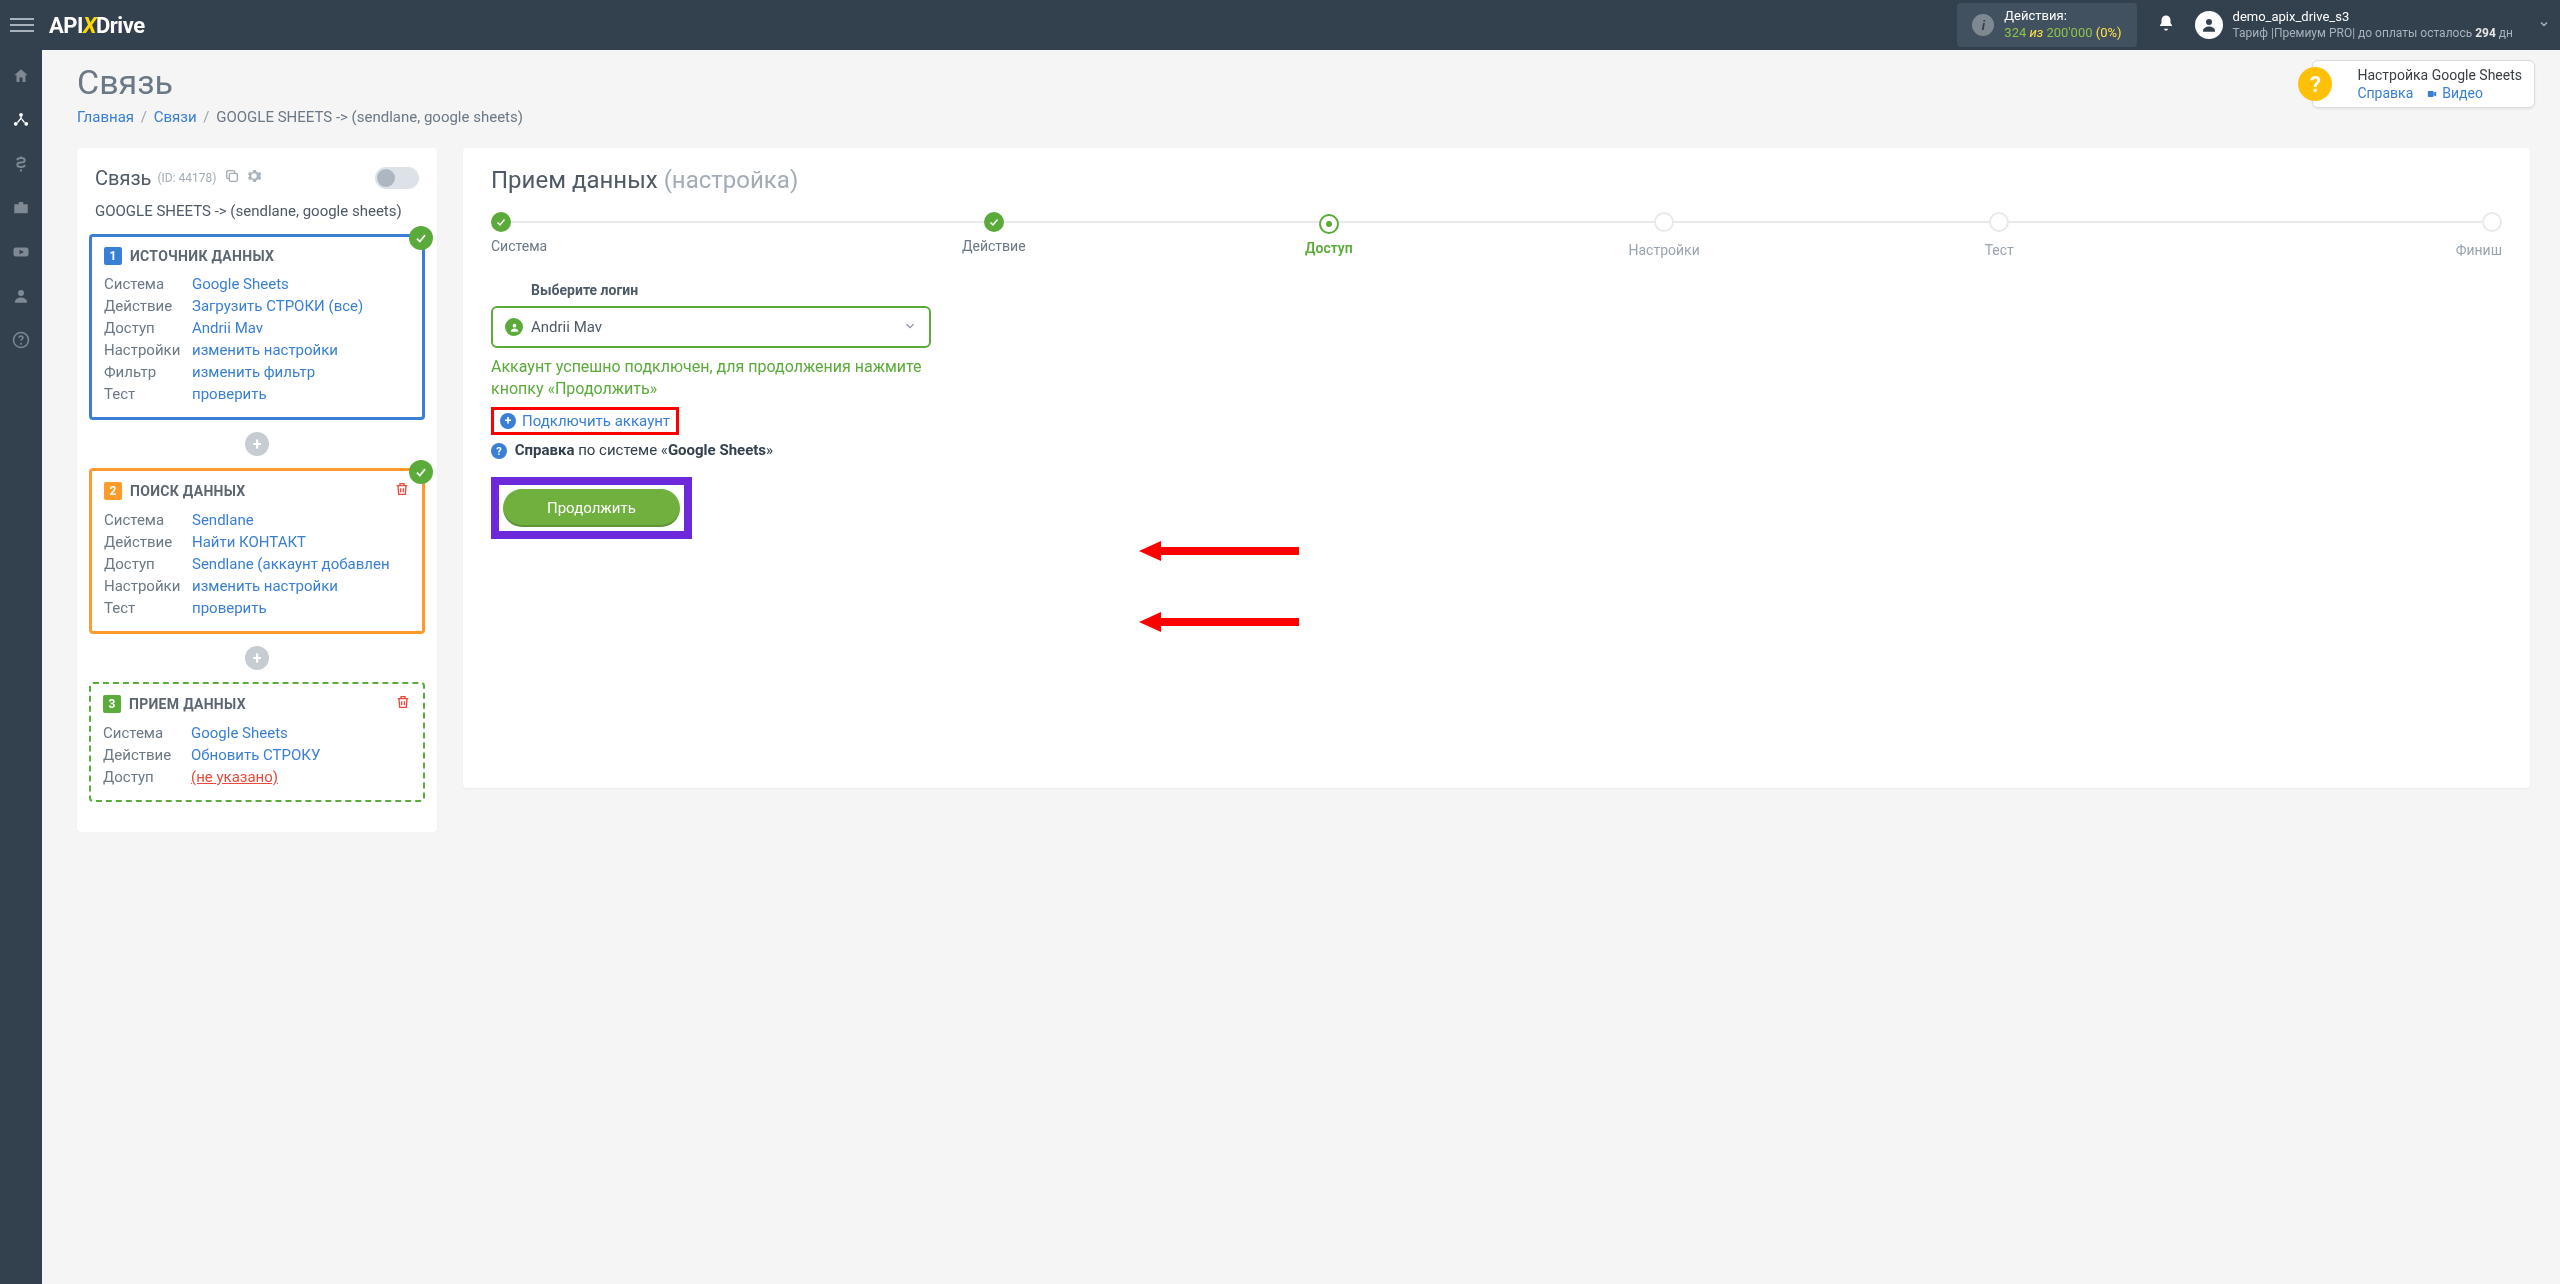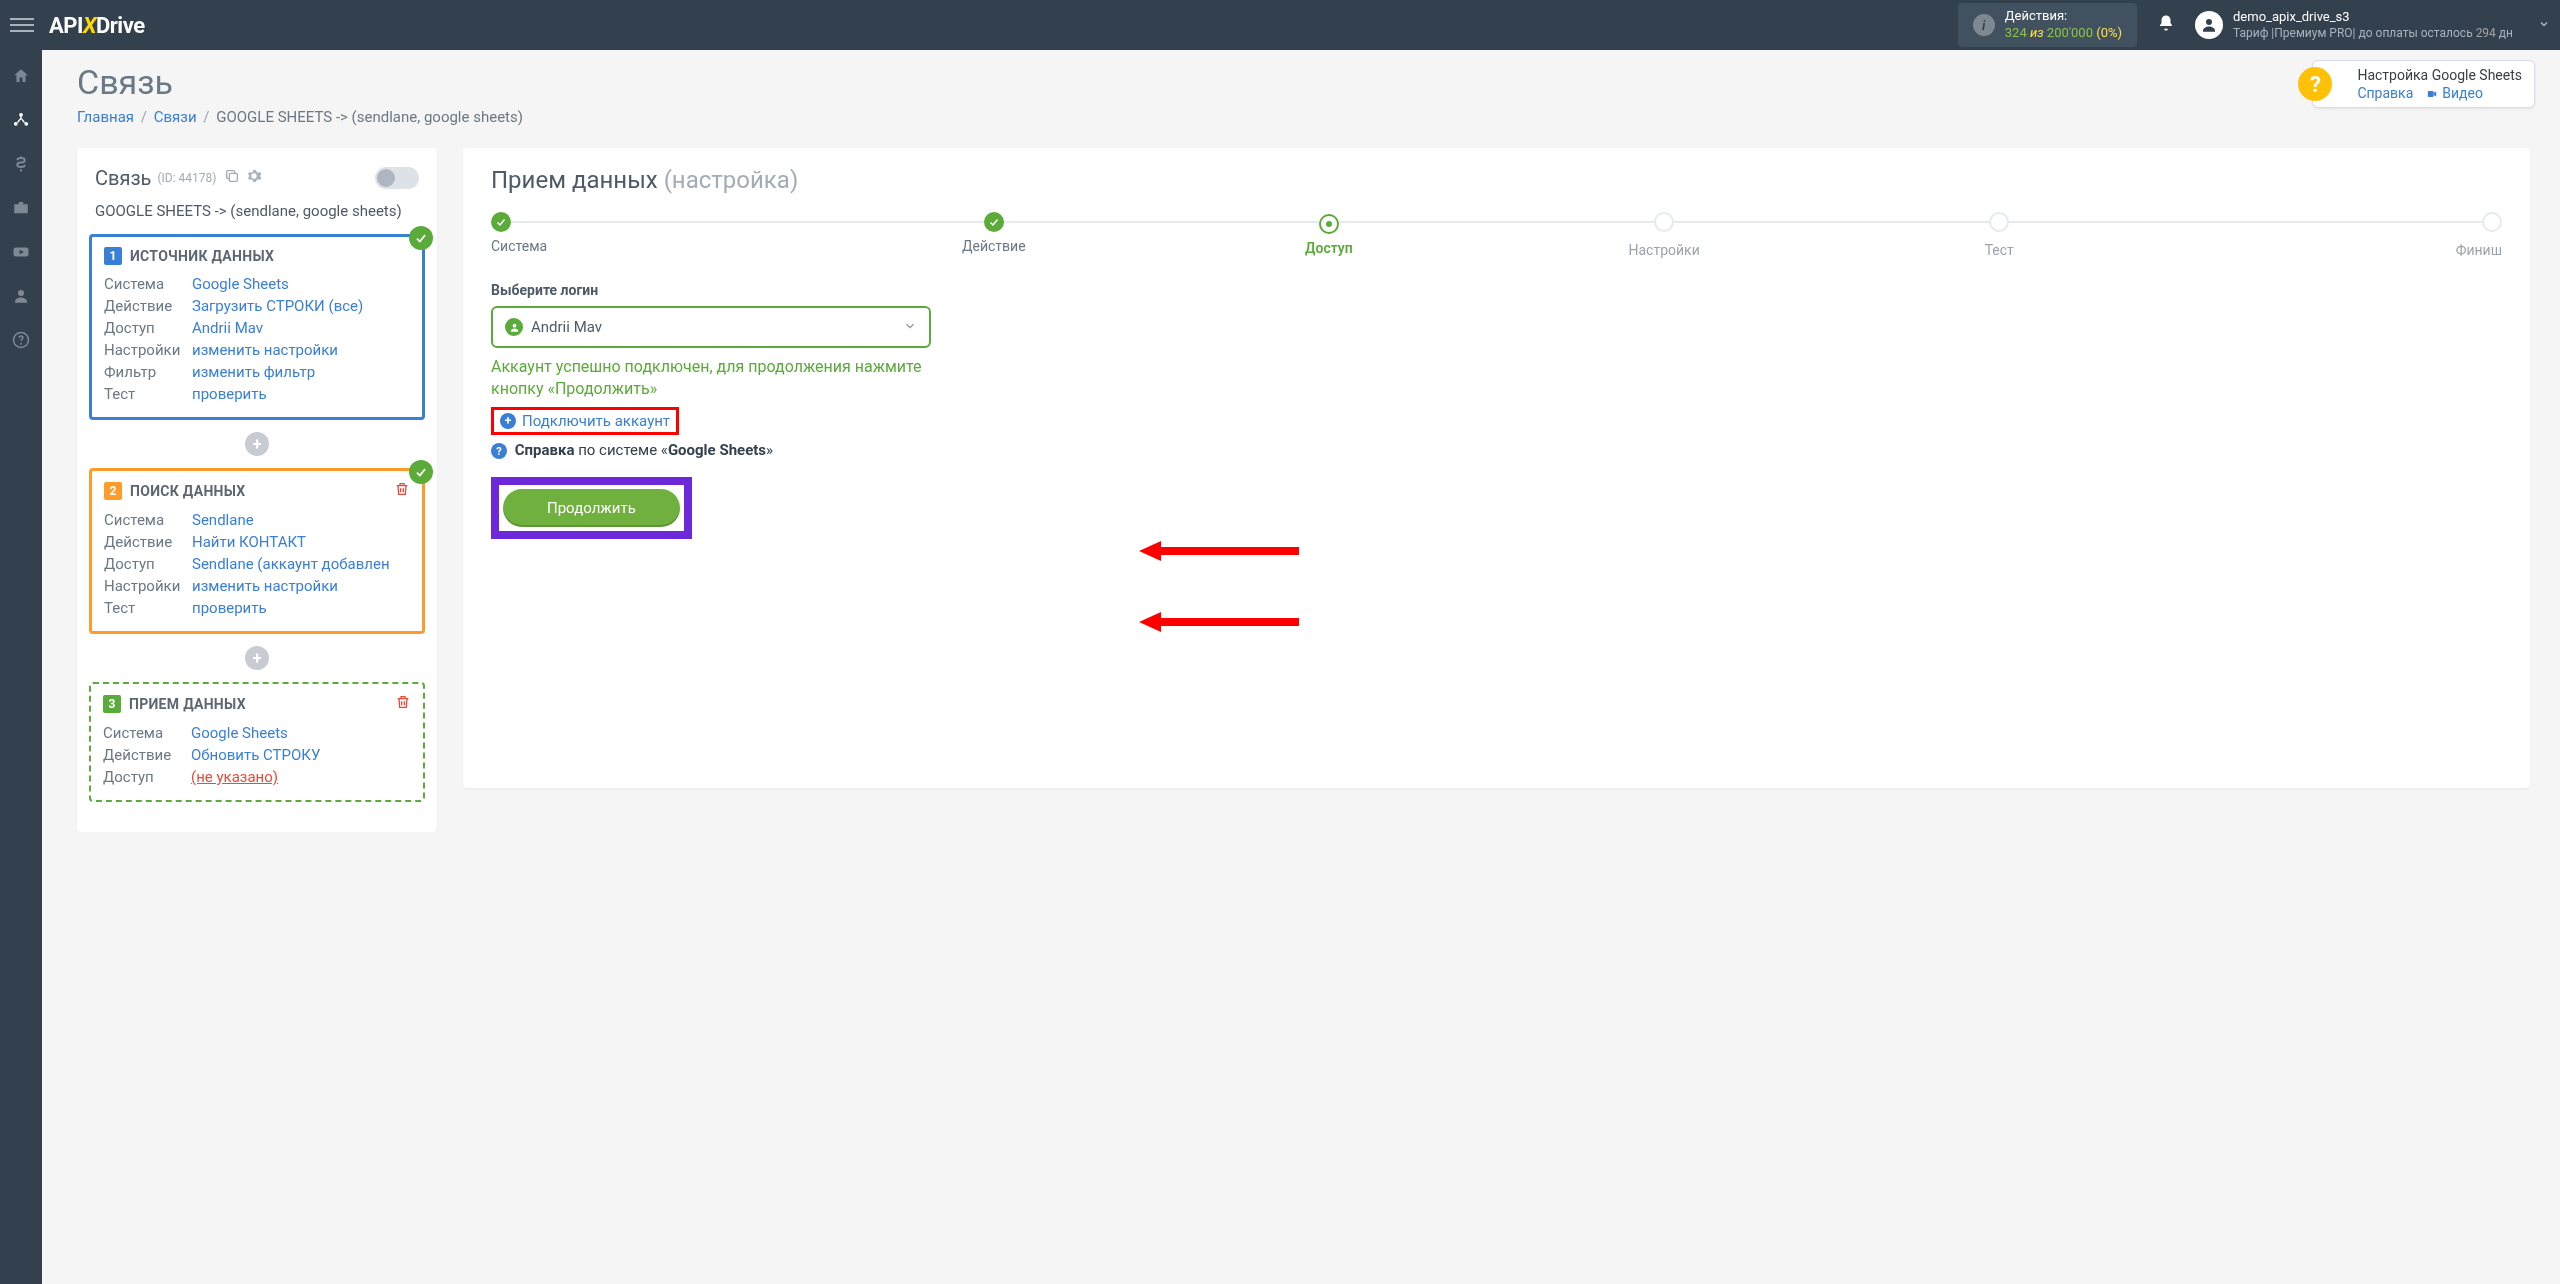--- a/index.html
+++ b/index.html
@@ -15,21 +15,21 @@
 .actions-box .info-icon { width: 22px; height: 22px; border-radius: 50%; background: #7e8890; display:flex; align-items:center; justify-content:center; font-weight:700; font-style:italic; font-size:13px; color:#33404d;}
 .actions-box .txt { font-size: 13px; line-height: 1.3; }
 .actions-box .green { color: #8bc34a; }
 .actions-box .gray { color: #fde047; }
 .bell-icon { margin-right: 20px; color: #fff; }
 .user-area { display: flex; align-items: center; gap: 10px; }
 .user-area .avatar { width: 28px; height: 28px; border-radius: 50%; background: #fff; display:flex; align-items:center; justify-content:center;}
 .user-area .avatar svg { fill:#33404d; }
 .user-area .info { font-size: 13px; line-height: 1.3; }
 .user-area .info .sub { color: #a8b2bd; font-size: 12px; }
-.user-area .info .sub b { color: #a3a3a3; font-weight:400;}
+.user-area .info .sub b { color: #e5e5e5; font-weight:700;}
 .chevron-down { margin-left: 15px; color:#a8b2bd; }
 
 
 .left-rail { position: fixed; left: 0; top: 50px; bottom: 0; width: 42px; background: #33404d; display: flex; flex-direction: column; align-items: center; padding-top: 15px; gap: 22px; }
 .left-rail .rail-item { width: 22px; height: 22px; color: #7e8993; cursor: pointer; display:flex; align-items:center; justify-content:center;}
 .left-rail .rail-item.active { color: #fff; }
 
 
 .main { margin-left: 42px; padding: 12px 30px 0 35px; }
 .page-title-row { }
@@ -87,21 +87,21 @@
 .step:last-child { text-align:right;}
 .step .dot { width:20px; height:20px; border-radius:50%; background:#fff; border:2px solid #e6e9ed; display:inline-flex; align-items:center; justify-content:center; margin-bottom:6px;}
 .step.done .dot { background:#5aab3a; border-color:#5aab3a;}
 .step.done .dot svg { stroke:#fff;}
 .step.active .dot { border-color:#5aab3a;}
 .step.active .dot::after { content:''; width:6px; height:6px; border-radius:50%; background:#5aab3a;}
 .step .lbl { font-size:14px; color:#9aa4af;}
 .step.done .lbl { color:#6b7885;}
 .step.active .lbl { color:#5aab3a; font-weight:600;}
 
-.form-label { font-size:14px; font-weight:700; color:#4e5a67; margin-bottom:8px;}
+.form-label { font-size:14px; font-weight:700; color:#4e5a67; margin-bottom:8px;margin-left:40px;}
 .select-box { border:2px solid #5aab3a; border-radius:6px; height:42px; display:flex; align-items:center; padding:0 12px; gap:8px; width:440px; cursor:pointer;}
 .select-box .icon { width:18px; height:18px; background:#5aab3a; border-radius:50%; display:flex; align-items:center; justify-content:center;}
 .select-box .icon svg { fill:#fff; width:11px; height:11px;}
 .select-box .val { flex:1; color:#4e5a67; font-size:15px;}
 .select-box .chev { color:#8892a0;}
 .success-msg { color:#5aab3a; font-size:16px; margin-top:8px; max-width:460px; line-height:1.4;}
 .connect-link-row { margin-top:6px; }
 .connect-link { display:inline-flex; align-items:center; gap:6px; color:#397fd6; font-size:15px; text-decoration:none; border:3px solid #ff0000; padding:2px 6px;}
 .connect-link .plus { width:16px; height:16px; border-radius:50%; background:#397fd6; color:#fff; display:flex; align-items:center; justify-content:center; font-size:12px; font-weight:700;}
 .help-row { margin-top:6px; font-size:15px; color:#33404d;}

